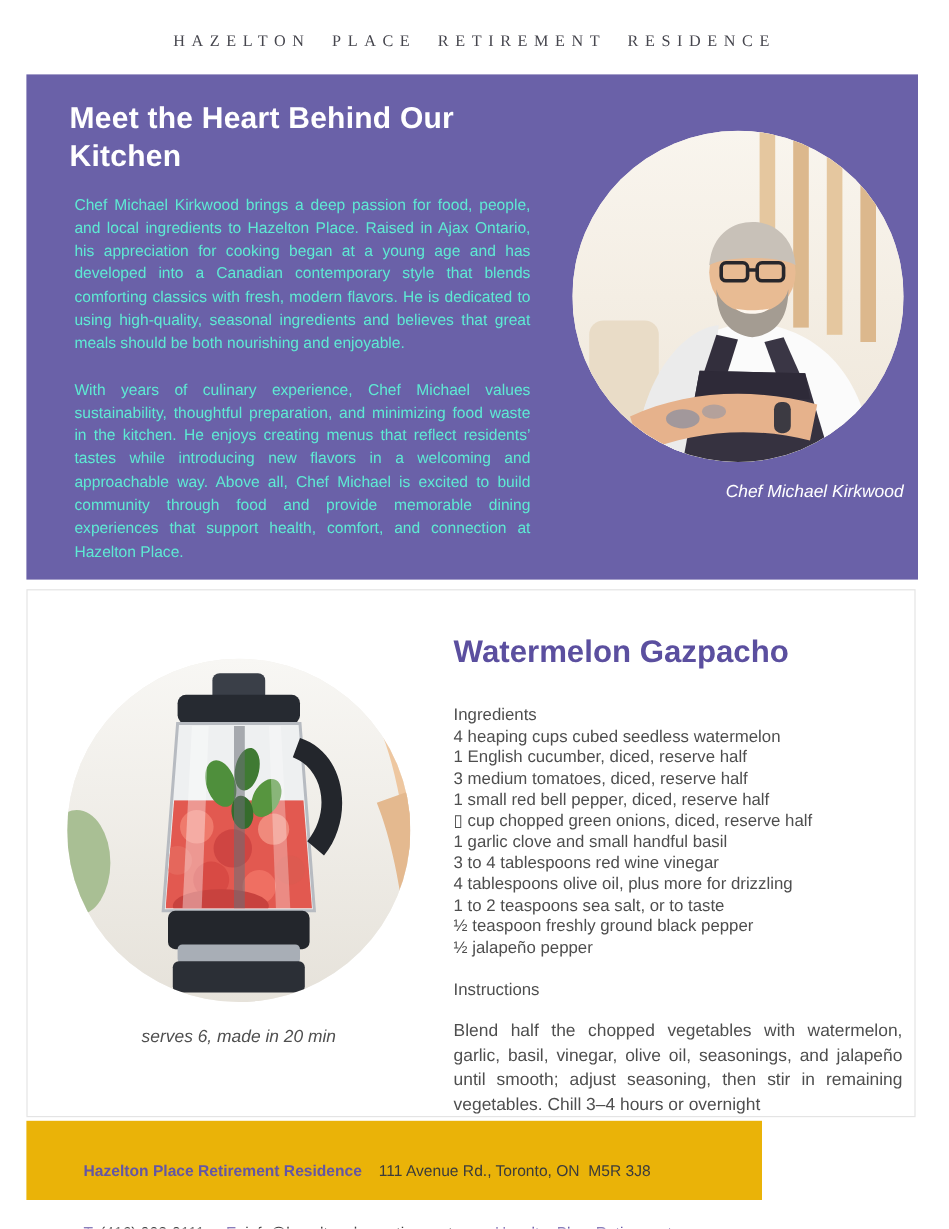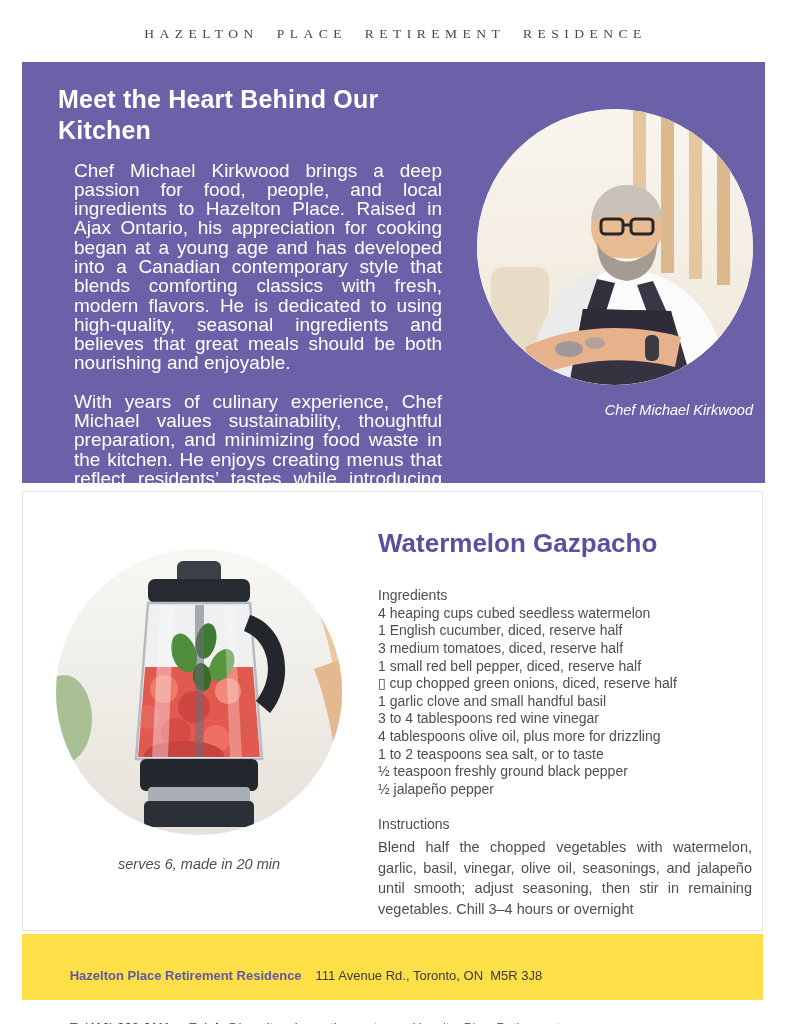--- a/index.html
+++ b/index.html
@@ -14,21 +14,21 @@
     font-family:"Liberation Serif","DejaVu Serif",serif;
     font-size:13.5px;color:#46464e;letter-spacing:5.5px;word-spacing:9px;font-weight:500;
   }
   
   .hero{
     position:absolute;left:22px;top:62px;width:743px;height:421px;background:#6a61a8;
   }
   .hero-text{position:absolute;left:36px;top:22px;width:384px;color:#ffffff;}
   .hero-title{font-size:25px;font-weight:700;line-height:1.25;margin:0 0 14px 0;letter-spacing:.2px;}
   .hero-p{
-    font-size:19px;line-height:19.3px;color:#ffffff;text-align:justify;margin:0 0 19px 16px;
+    font-size:13px;line-height:19.3px;color:#5eead4;text-align:justify;margin:0 0 19px 4px;
   }
   .chef-circle{
     position:absolute;left:455px;top:47px;width:276px;height:276px;border-radius:50%;
     overflow:hidden;background:#f4efe7;
   }
   .chef-caption{
     position:absolute;left:455px;top:340px;width:276px;text-align:right;
     font-style:italic;font-size:14.5px;color:#ffffff;
   }
   
@@ -41,24 +41,24 @@
     overflow:hidden;background:#f2f0ec;
   }
   .blender-caption{
     position:absolute;left:16px;top:362px;width:320px;text-align:center;
     font-style:italic;font-size:14.5px;line-height:21px;color:#4f4f4f;
   }
   .recipe-body{position:absolute;left:355px;top:36px;width:374px;}
   .recipe-title{font-size:26px;font-weight:600;color:#5b4f9f;line-height:1.2;margin:0 0 28px 0;}
   .ing-label,.ing-line{font-size:14px;line-height:17.6px;color:#4e4e4e;}
   .ins-label{font-size:14px;line-height:18px;color:#4e4e4e;margin-top:17px;}
-  .ins-text{font-size:14.5px;line-height:20.5px;color:#4e4e4e;text-align:justify;margin-top:4px;}
+  .ins-text{font-size:14.5px;line-height:20.5px;color:#4e4e4e;text-align:justify;margin-top:16px;}
   
   .footer{
-    position:absolute;left:22px;top:934px;width:741px;height:66px;background:#fde047;
+    position:absolute;left:22px;top:934px;width:613px;height:66px;background:#eab308;
     box-sizing:border-box;padding:19px 0 0 26px;font-size:13px;color:#3b3b3b;
   }
   .footer .line{white-space:pre-wrap;margin-bottom:7px;}
   .f-name{color:#6456a5;font-weight:700;margin-right:14px;}
   .f-label{color:#6456a5;}
   .f-val{margin-right:18px;}
   .f-web{color:#6456a5;text-decoration:none;}
   svg{display:block;}
 </style>
 </head>

